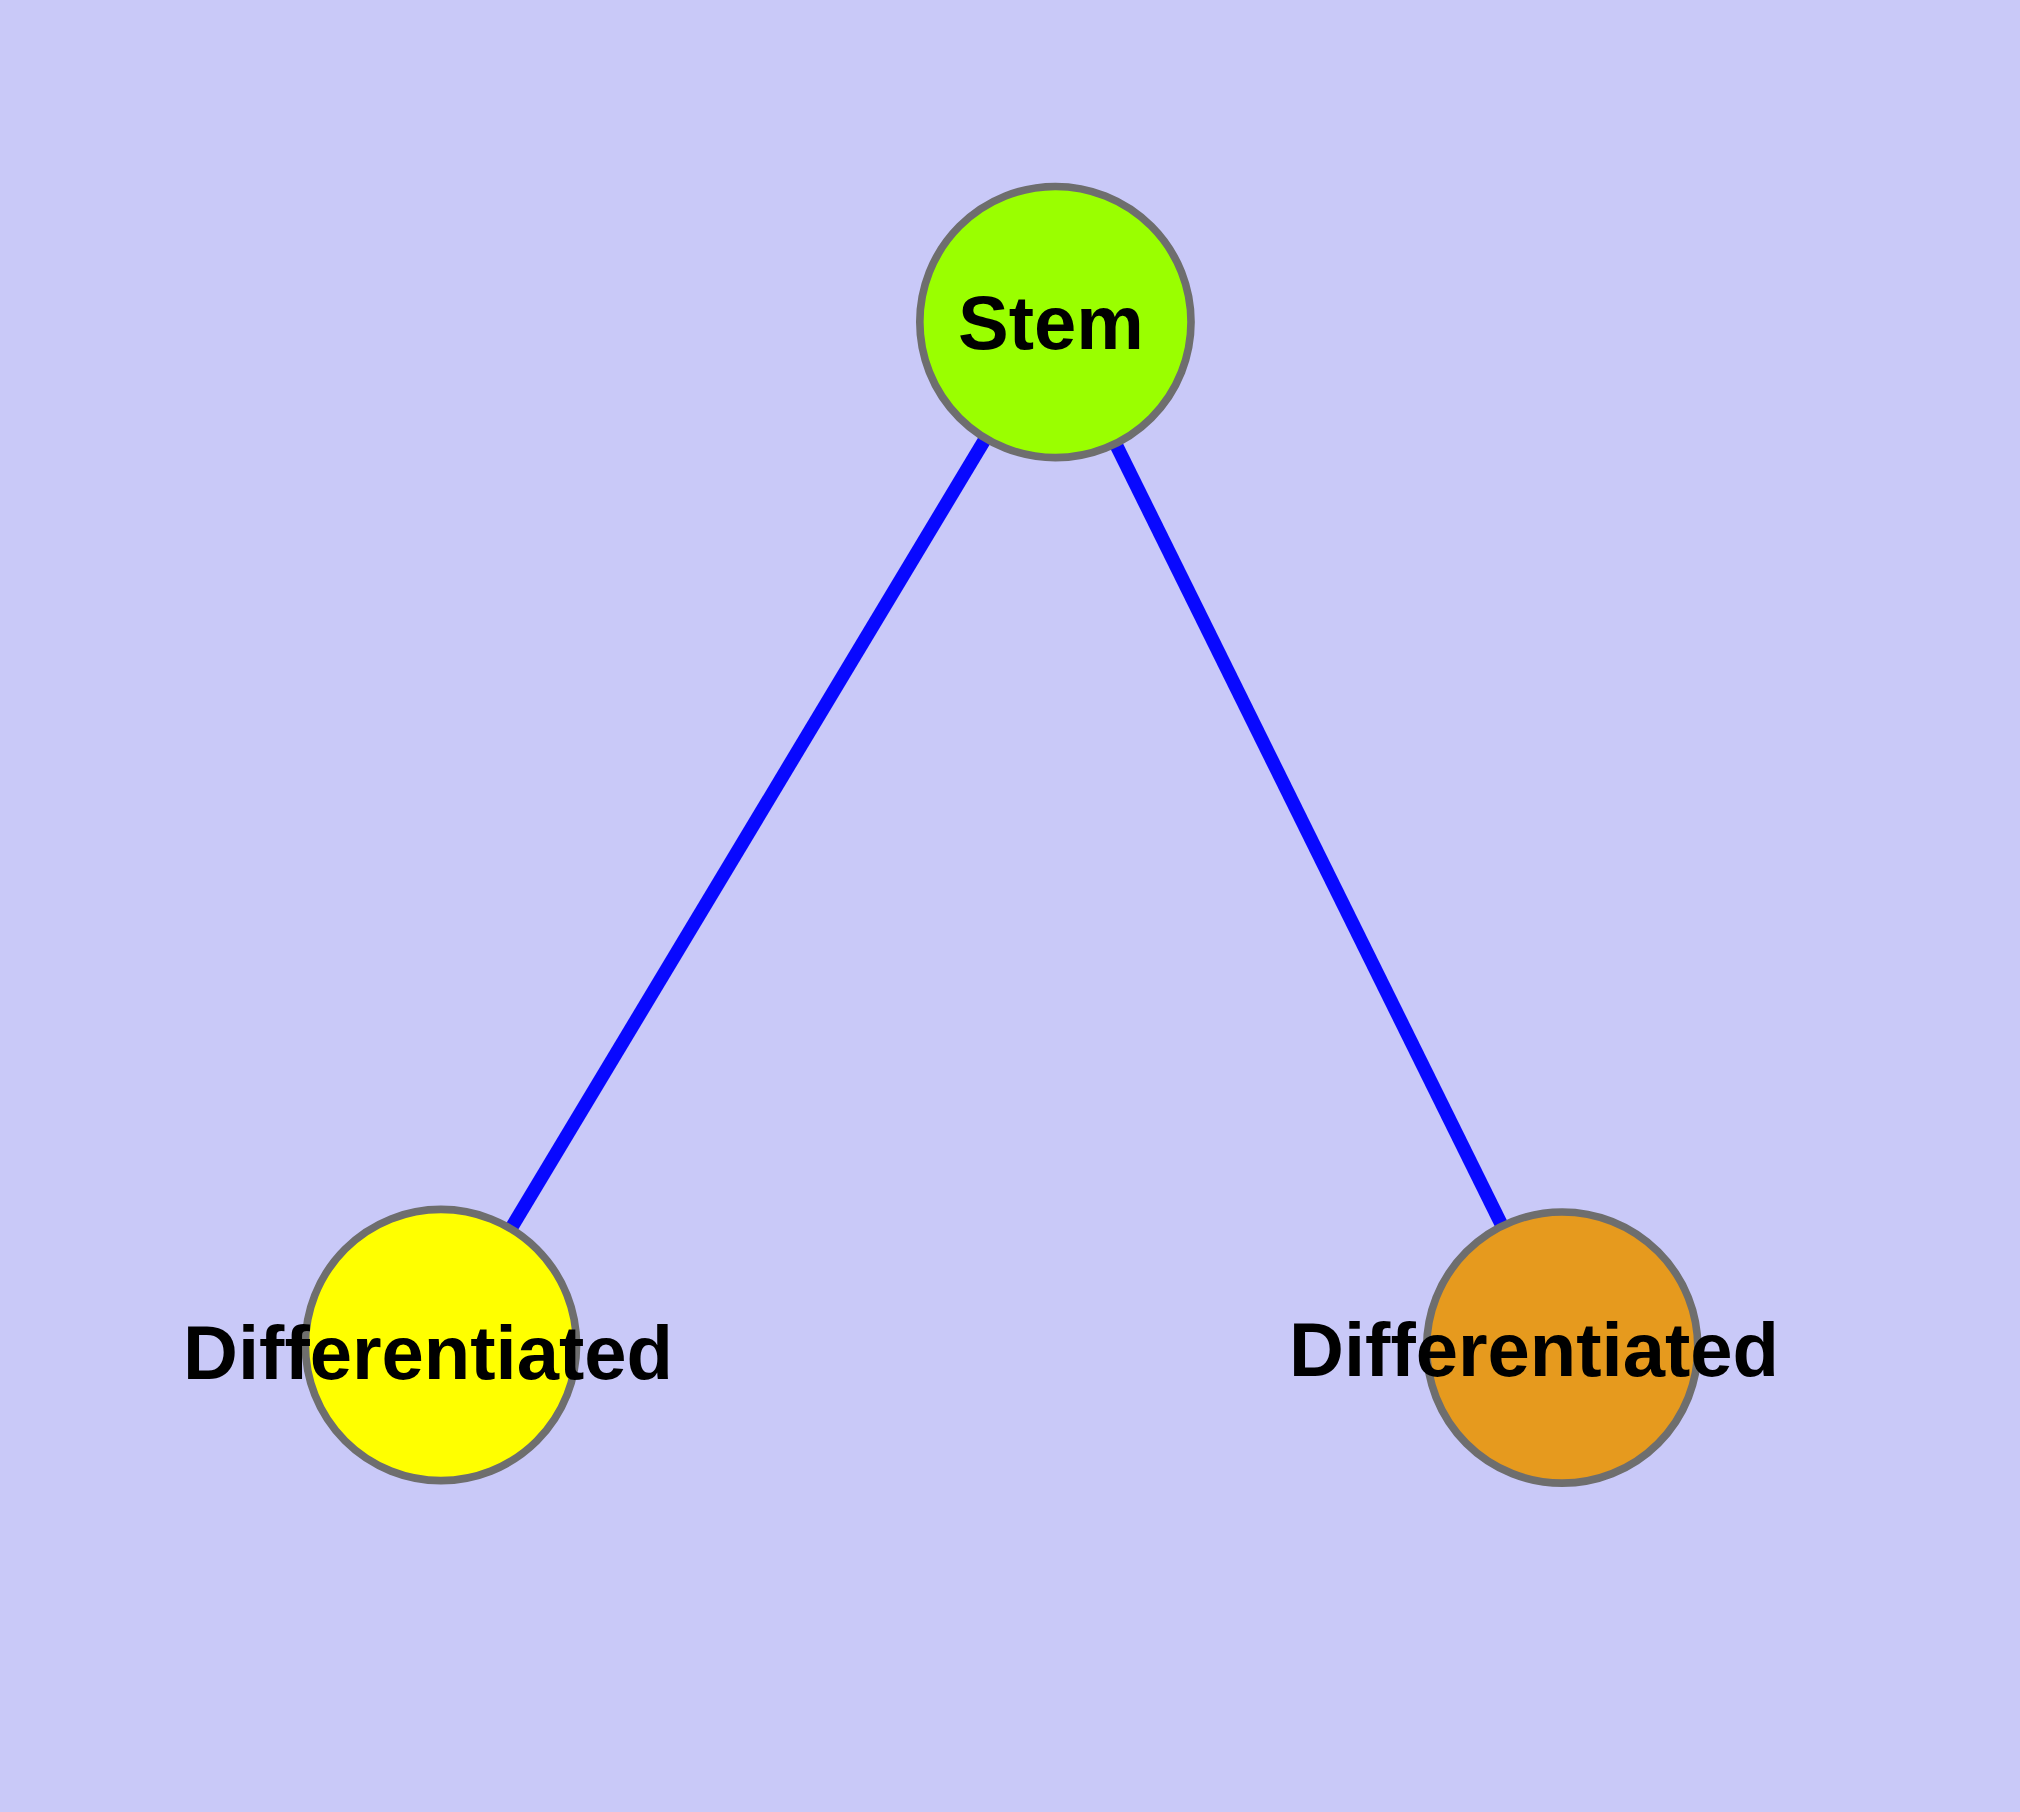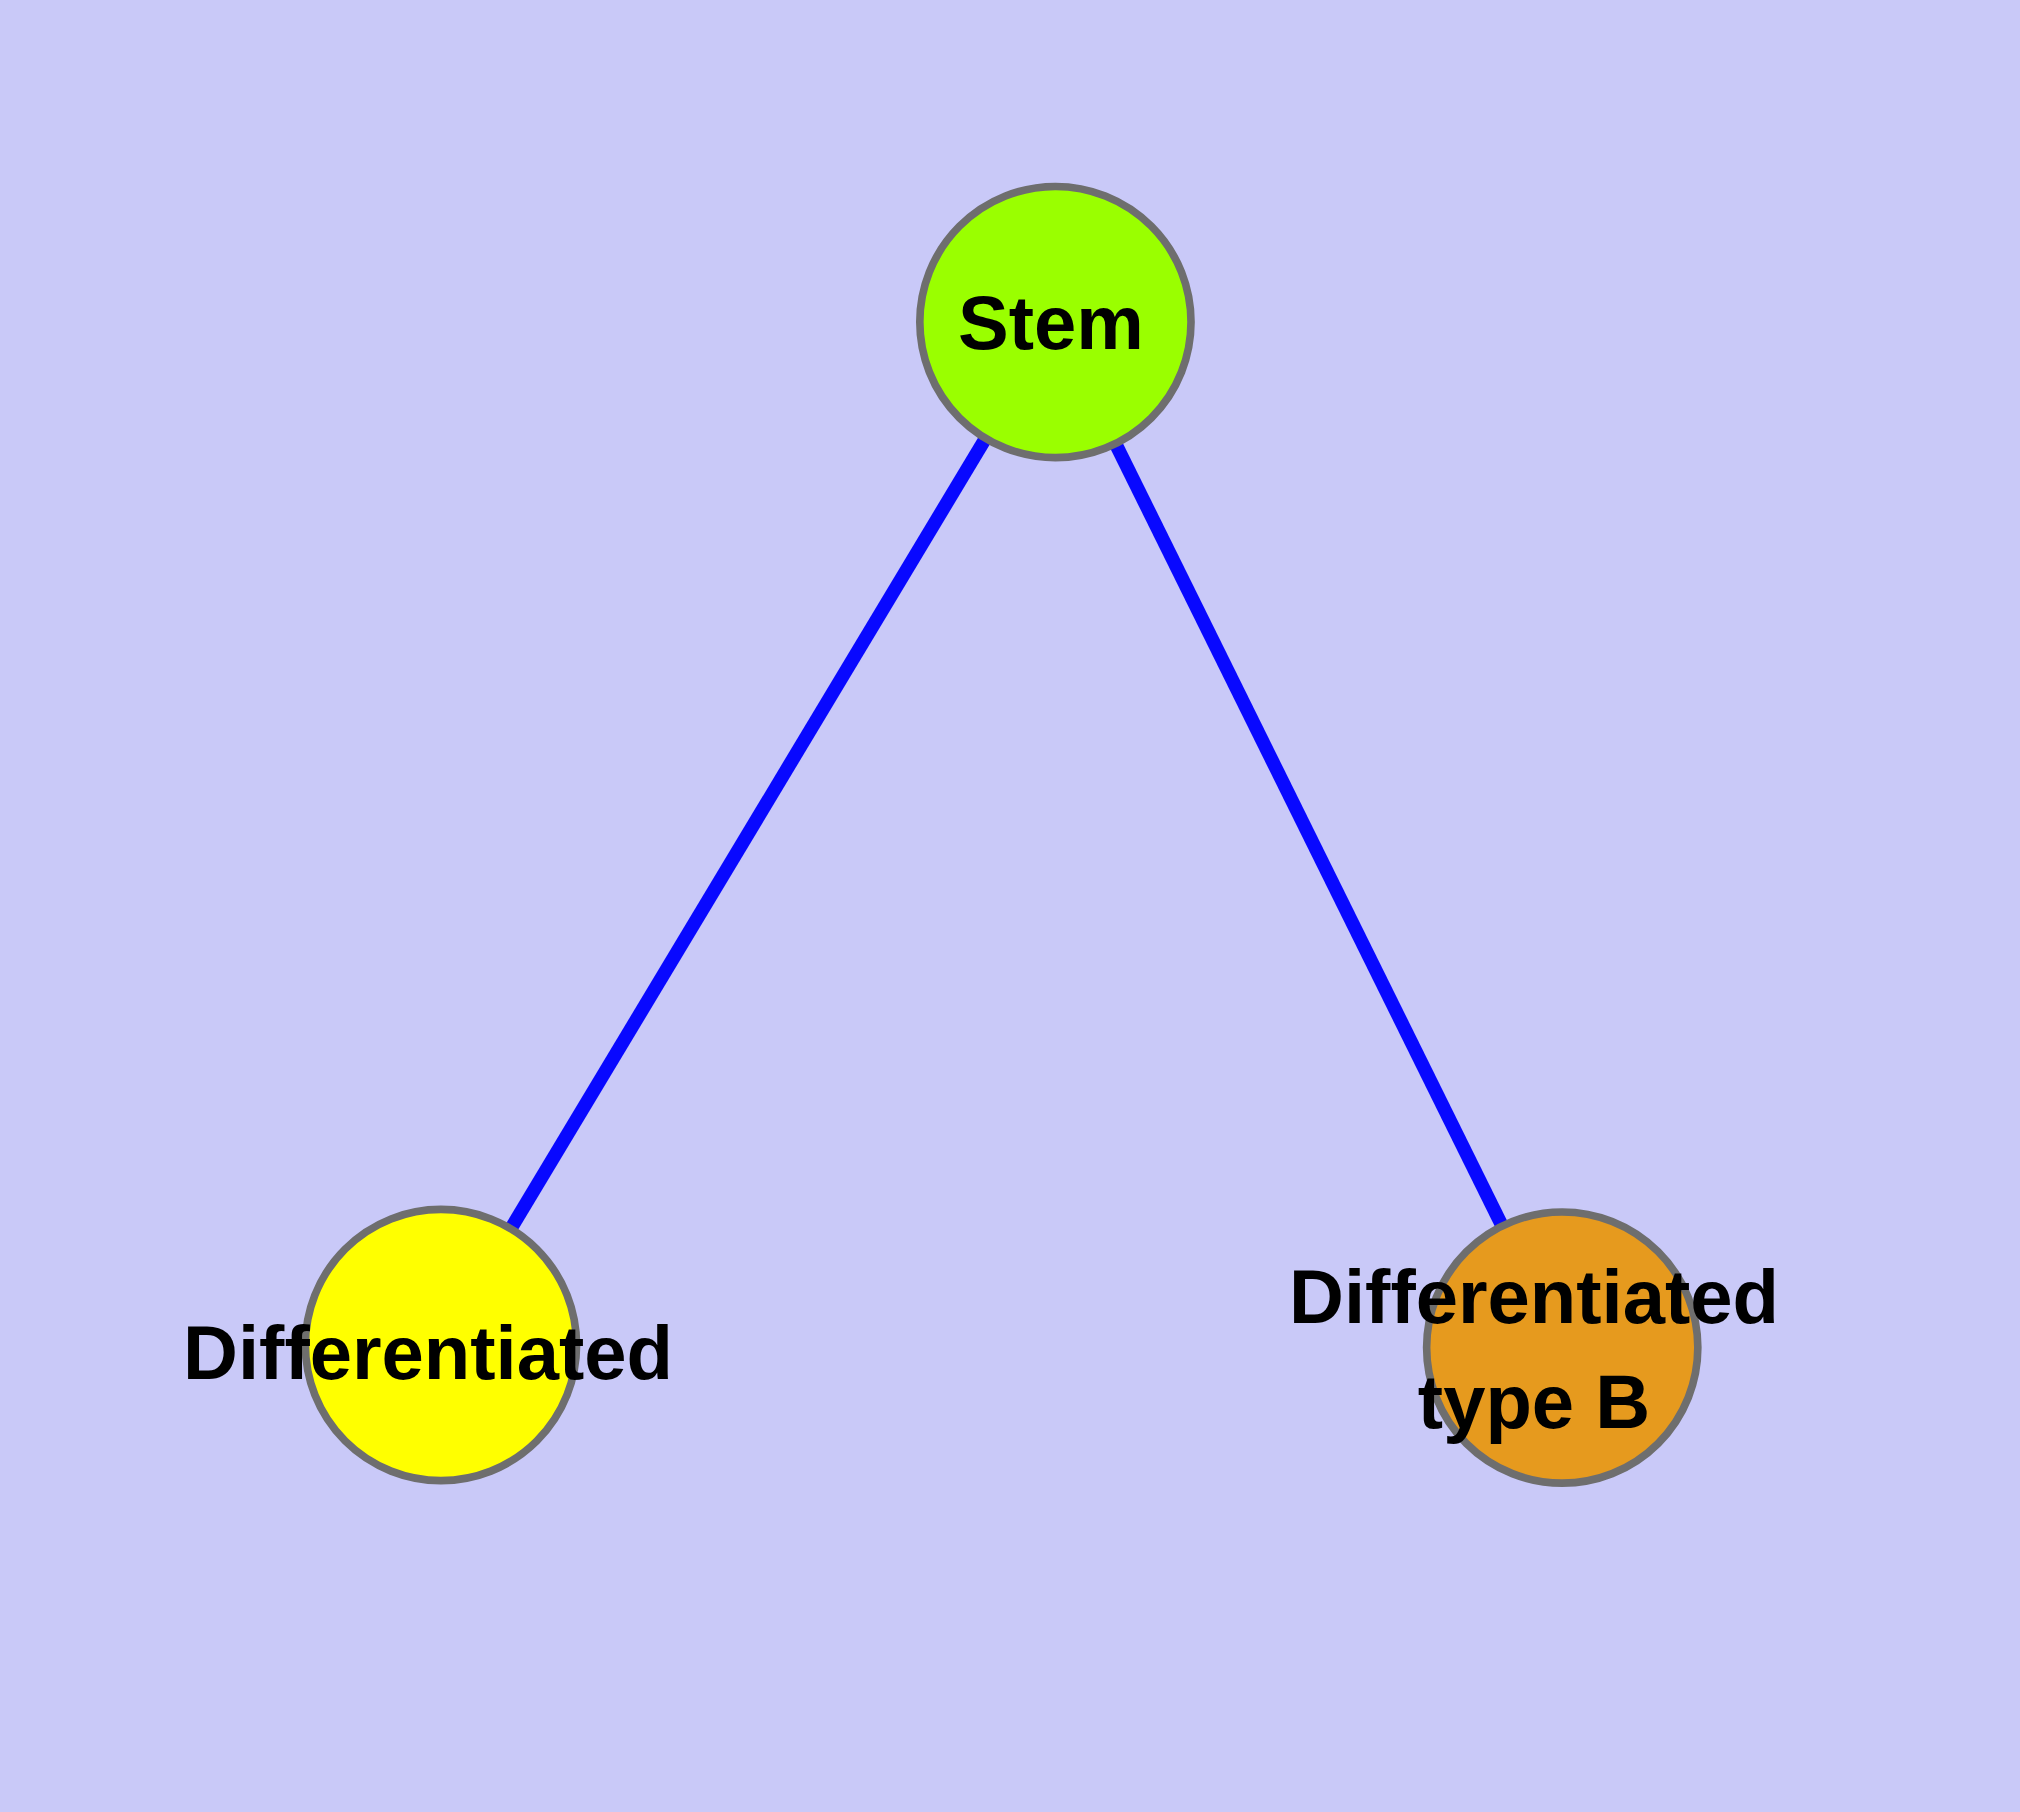--- a/index.html
+++ b/index.html
@@ -53,17 +53,16 @@
   <div class="node-label" style="left:1051px; top:322px;">
     <div>Stem</div>
   </div>
 
   <div class="node-label" style="left:428px; top:1352px;">
     <div>Differentiated</div>
   </div>
 
   <div class="node-label" style="left:1534px; top:1349px;">
     <div>Differentiated</div>
-    <div>type B</div>
   </div>
 
 </div>
 
 
 </body></html>

